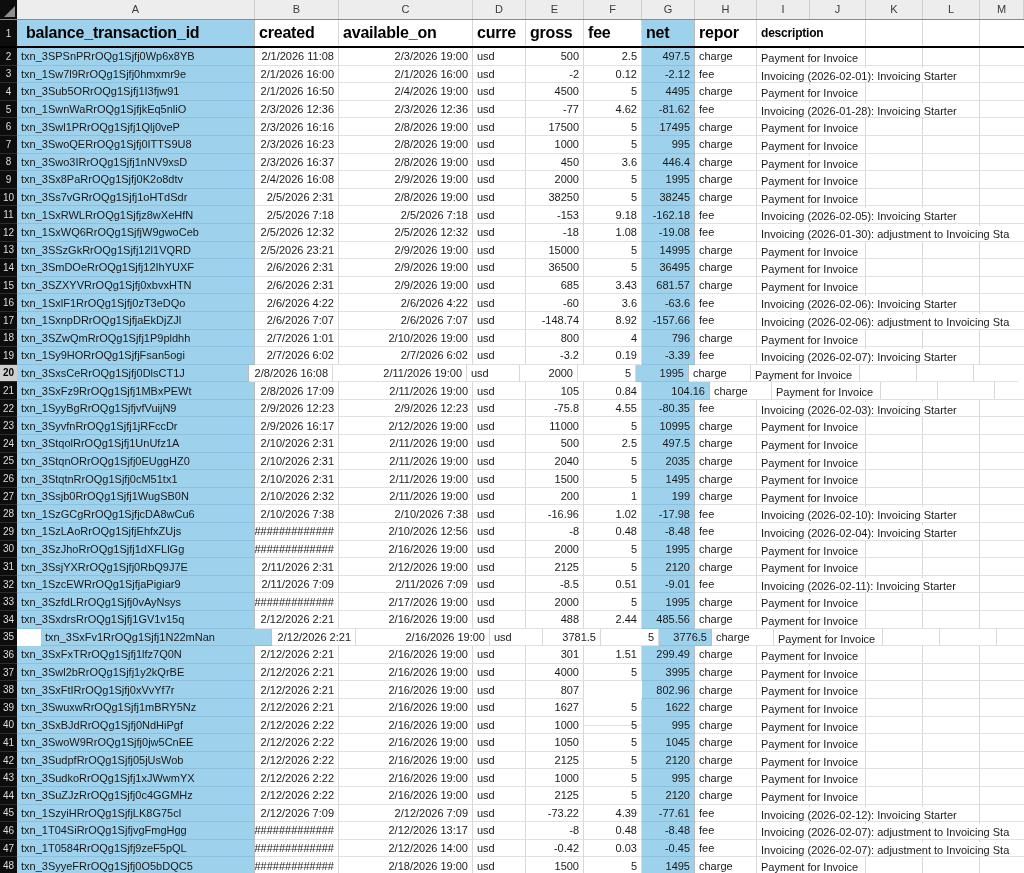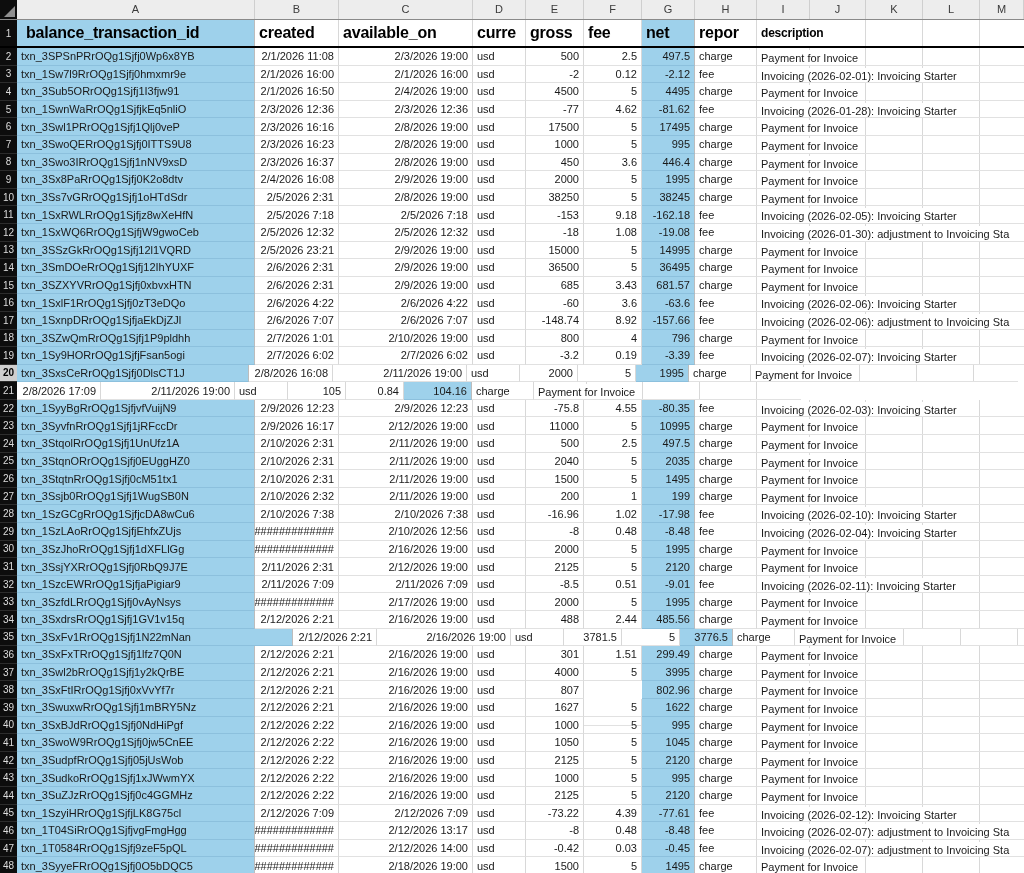--- a/index.html
+++ b/index.html
@@ -312,20 +312,21 @@
         <div class="cell right" style="width: 134px;">2/11/2026 19:00</div>
         <div class="cell" style="width: 53px;">usd</div>
         <div class="cell right" style="width: 58px;">2000</div>
         <div class="cell right" style="width: 58px;">5</div>
         <div class="cell blue right" style="width: 53px;">1995</div>
         <div class="cell" style="width: 62px;">charge</div>
         <div class="desc" style="width: 267px;"><span>Payment for Invoice</span></div>
       </div>
       <div class="row data-row">
         <div class="rownum">21</div>
+        <div class="cell blue" style="width: 238px;">txn_3SxFz9RrOQg1Sjfj1MBxPEWt</div>
         <div class="cell right" style="width: 84px;">2/8/2026 17:09</div>
         <div class="cell right" style="width: 134px;">2/11/2026 19:00</div>
         <div class="cell" style="width: 53px;">usd</div>
         <div class="cell right" style="width: 58px;">105</div>
         <div class="cell right" style="width: 58px;">0.84</div>
         <div class="cell blue right" style="width: 68px;">104.16</div>
         <div class="cell" style="width: 62px;">charge</div>
         <div class="desc" style="width: 267px;"><span>Payment for Invoice</span></div>
       </div>
       <div class="row data-row">
@@ -479,21 +480,21 @@
         <div class="cell right" style="width: 134px;">2/16/2026 19:00</div>
         <div class="cell" style="width: 53px;">usd</div>
         <div class="cell right" style="width: 58px;">488</div>
         <div class="cell right" style="width: 58px;">2.44</div>
         <div class="cell blue right" style="width: 53px;">485.56</div>
         <div class="cell" style="width: 62px;">charge</div>
         <div class="desc" style="width: 267px;"><span>Payment for Invoice</span></div>
       </div>
       <div class="row data-row">
         <div class="rownum">35</div>
-        <div class="cell blue" style="width: 276px;">txn_3SxFv1RrOQg1Sjfj1N22mNan</div>
+        <div class="cell blue" style="width: 231px; margin-left: 24px;">txn_3SxFv1RrOQg1Sjfj1N22mNan</div>
         <div class="cell right" style="width: 84px;">2/12/2026 2:21</div>
         <div class="cell right" style="width: 134px;">2/16/2026 19:00</div>
         <div class="cell" style="width: 53px;">usd</div>
         <div class="cell right" style="width: 58px;">3781.5</div>
         <div class="cell right" style="width: 58px;">5</div>
         <div class="cell blue right" style="width: 53px;">3776.5</div>
         <div class="cell" style="width: 62px;">charge</div>
         <div class="desc" style="width: 267px;"><span>Payment for Invoice</span></div>
       </div>
       <div class="row data-row">

